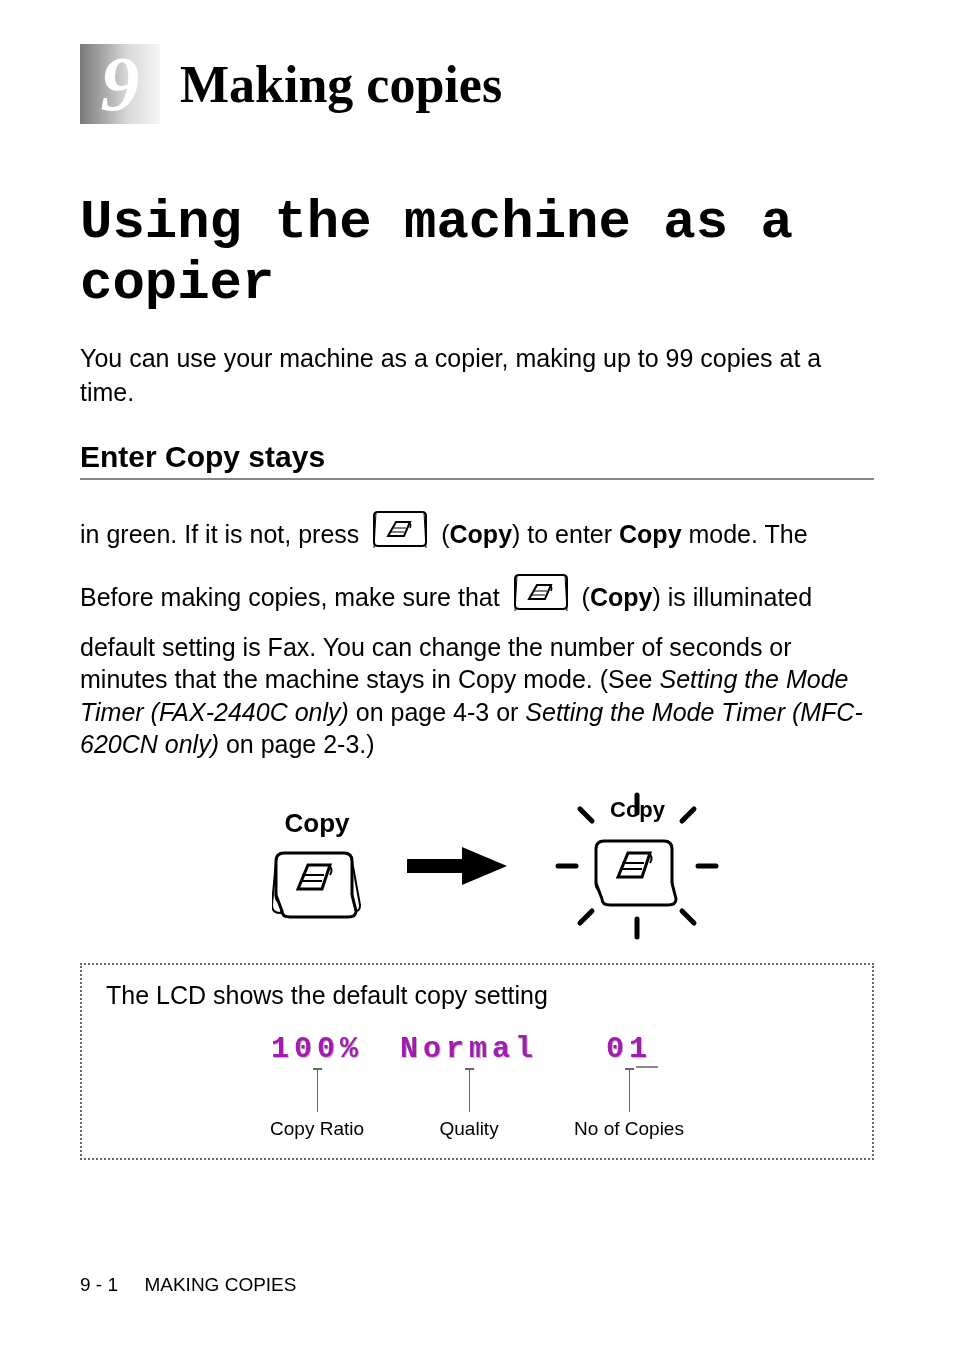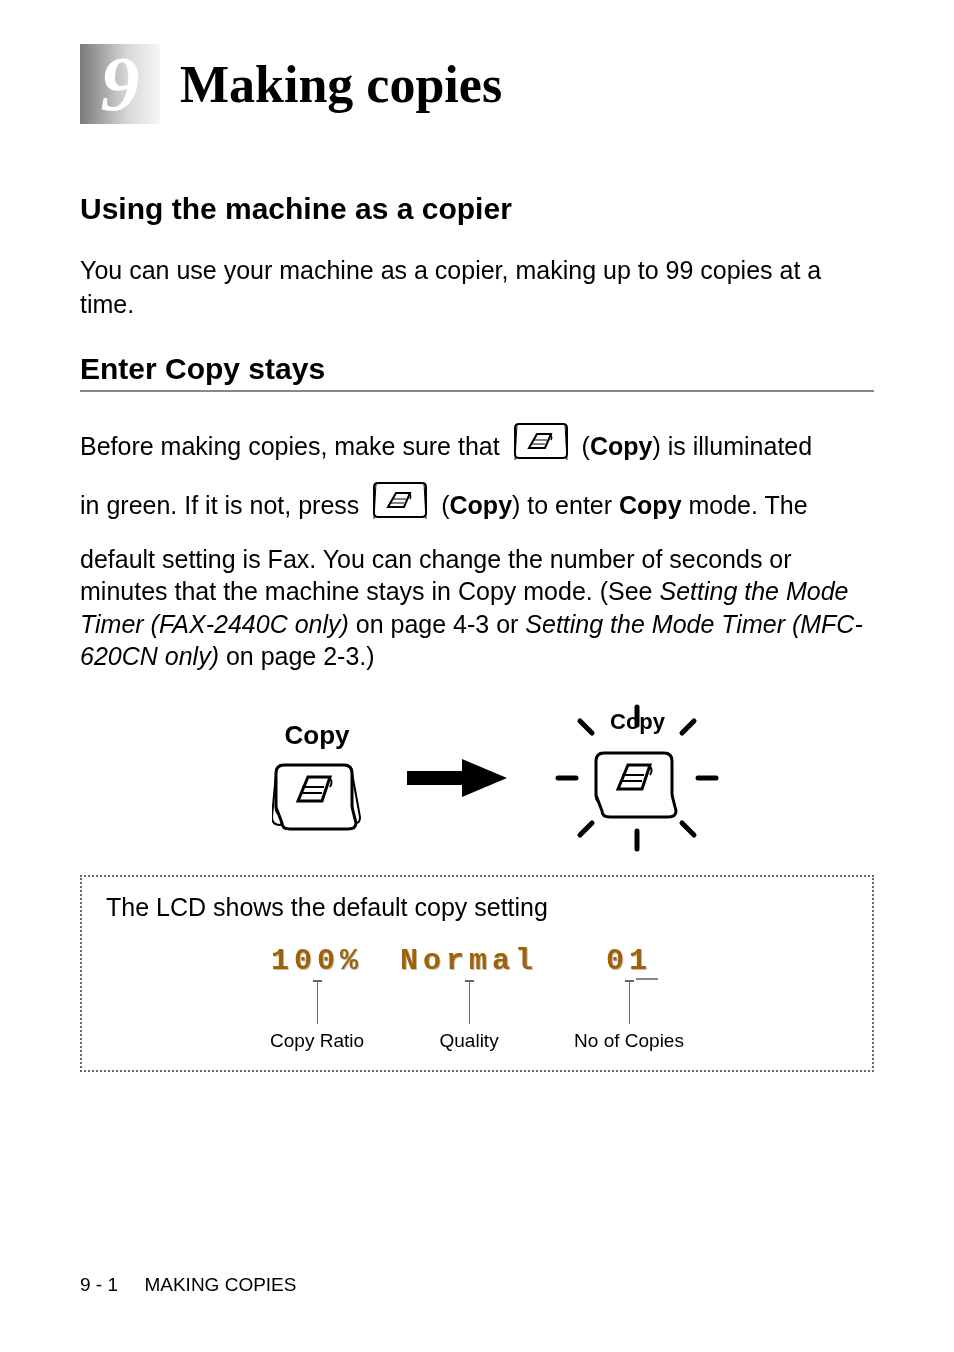--- a/index.html
+++ b/index.html
@@ -18,21 +18,21 @@
     font-weight: bold;
     font-size: 78px;
     color: #fff;
     line-height: 1;
   }
   .chapter-title {
     font-family: "Times New Roman", Times, serif;
     font-weight: bold;
     font-size: 52px;
   }
-  .h1 { font-family: Liberation Sans, sans-serif; font-weight: bold; font-size: 30px; margin-bottom: 28px; }
+  .h1 { font-family: Liberation Mono, monospace; font-weight: bold; font-size: 54px; margin-bottom: 28px; }
   .body-text { font-size: 25px; line-height: 1.35; margin-bottom: 30px; }
   .h2 { font-weight: bold; font-size: 30px; margin-bottom: 4px; }
   .h2-underline { height: 2px; background: #888; margin-bottom: 28px; }
   .inline-icon {
     display: inline-block;
     vertical-align: middle;
     margin: 0 6px;
   }
   .copy-button-svg { width: 56px; height: 42px; }
   .italic { font-style: italic; }
@@ -47,21 +47,21 @@
     border-left: 2px dotted #666;
     border-right: 2px dotted #666;
     padding: 16px 24px 18px 24px;
     margin-top: 4px;
   }
   .lcd-title { font-size: 25px; margin-bottom: 22px; }
   .lcd-seg {
     font-family: "Courier New", Courier, monospace;
     font-size: 30px;
     letter-spacing: 5px;
-    color: #a16207;
+    color: #a21caf;
     text-shadow: 1px 1px 0 #bbb;
     font-weight: bold;
     position: relative;
   }
   .lcd-seg.copies .underline {
     position: absolute;
     left: 30px;
     width: 22px;
     height: 2px;
     background: #8a8a8a;
@@ -85,46 +85,46 @@
     </div>
     <span class="chapter-title">Making copies</span>
   </div>
 
   <h1 class="h1">Using the machine as a copier</h1>
   <p class="body-text">You can use your machine as a copier, making up to 99 copies at a time.</p>
 
   <h2 class="h2">Enter Copy stays</h2>
   <div class="h2-underline"></div>
 
+  <div style="font-size:25px; line-height:1.9; margin-bottom:6px;">
+    <span>in green. If it is not, press </span>
+    <span class="inline-icon">
+      <svg class="copy-button-svg" viewBox="0 0 56 42">
+        <path d="M6 4 L50 4 Q54 4 54 8 L54 34 Q54 38 50 38 L6 38 Q2 38 2 34 L2 8 Q2 4 6 4 Z" fill="none" stroke="#000" stroke-width="2"></path>
+        <path d="M4 4 L2 40 M52 4 L54 40" stroke="#000" stroke-width="1" fill="none"></path>
+        <path d="M16 28 L24 14 L38 14 L32 28 Z" fill="none" stroke="#000" stroke-width="2"></path>
+        <path d="M20 20 L34 20 M18 24 L32 24" stroke="#000" stroke-width="1.2"></path>
+        <path d="M36 14 Q40 16 38 20" fill="none" stroke="#000" stroke-width="1.5"></path>
+      </svg>
+    </span>
+    <span>(</span><span class="bold">Copy</span><span>) to enter </span><span class="bold">Copy</span><span> mode. The</span>
+  </div>
+
   <div style="font-size:25px; line-height:1.9; margin-bottom:2px;">
     <span>Before making copies, make sure that </span>
     <span class="inline-icon">
       <svg class="copy-button-svg" viewBox="0 0 56 42">
         <path d="M6 4 L50 4 Q54 4 54 8 L54 34 Q54 38 50 38 L6 38 Q2 38 2 34 L2 8 Q2 4 6 4 Z" fill="none" stroke="#000" stroke-width="2"></path>
         <path d="M4 4 L2 40 M52 4 L54 40" stroke="#000" stroke-width="1" fill="none"></path>
         <path d="M16 28 L24 14 L38 14 L32 28 Z" fill="none" stroke="#000" stroke-width="2"></path>
         <path d="M20 20 L34 20 M18 24 L32 24" stroke="#000" stroke-width="1.2"></path>
         <path d="M36 14 Q40 16 38 20" fill="none" stroke="#000" stroke-width="1.5"></path>
       </svg>
     </span>
     <span>(</span><span class="bold">Copy</span><span>) is illuminated</span>
-  </div>
-
-  <div style="font-size:25px; line-height:1.9; margin-bottom:6px;">
-    <span>in green. If it is not, press </span>
-    <span class="inline-icon">
-      <svg class="copy-button-svg" viewBox="0 0 56 42">
-        <path d="M6 4 L50 4 Q54 4 54 8 L54 34 Q54 38 50 38 L6 38 Q2 38 2 34 L2 8 Q2 4 6 4 Z" fill="none" stroke="#000" stroke-width="2"></path>
-        <path d="M4 4 L2 40 M52 4 L54 40" stroke="#000" stroke-width="1" fill="none"></path>
-        <path d="M16 28 L24 14 L38 14 L32 28 Z" fill="none" stroke="#000" stroke-width="2"></path>
-        <path d="M20 20 L34 20 M18 24 L32 24" stroke="#000" stroke-width="1.2"></path>
-        <path d="M36 14 Q40 16 38 20" fill="none" stroke="#000" stroke-width="1.5"></path>
-      </svg>
-    </span>
-    <span>(</span><span class="bold">Copy</span><span>) to enter </span><span class="bold">Copy</span><span> mode. The</span>
   </div>
 
   <p class="para3">
     <span>default setting is Fax. You can change the number of seconds or minutes that the machine stays in Copy mode. (See </span><span class="italic">Setting the Mode Timer (FAX-2440C only)</span><span> on page 4-3 or </span><span class="italic">Setting the Mode Timer (MFC-620CN only)</span><span> on page 2-3.)</span>
   </p>
 
   <div class="illustration">
     <div class="illus-left">
       <span class="copy-label">Copy</span>
       <svg width="90" height="80" viewBox="0 0 90 80">

